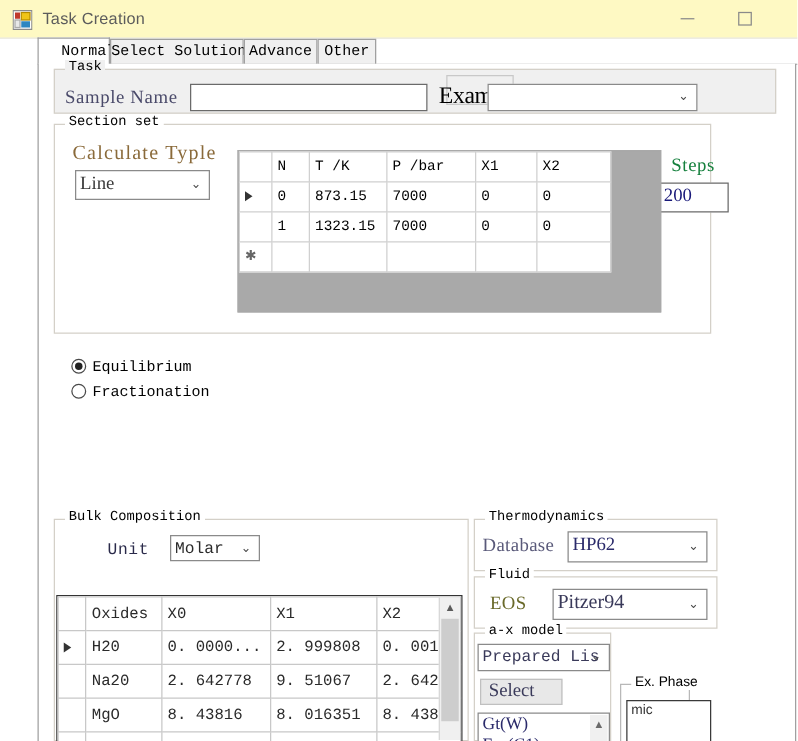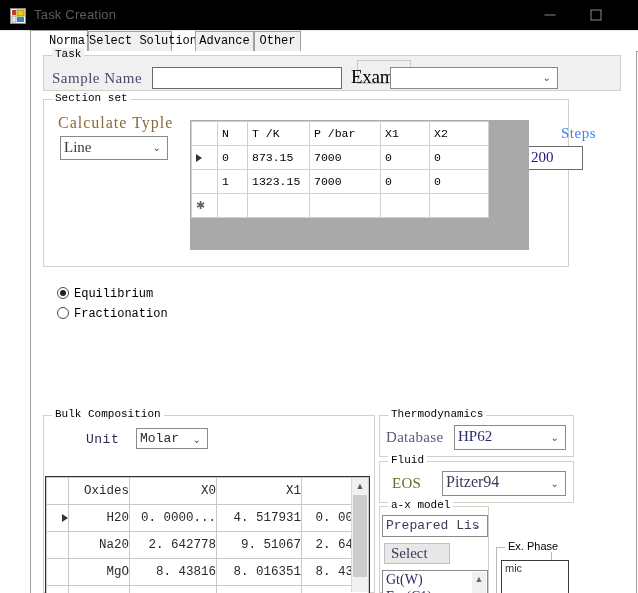--- a/index.html
+++ b/index.html
@@ -15,21 +15,21 @@
     font-size: 13px;
     color: #000;
     position: relative;
   }
 
   
   .titlebar {
     position: absolute;
     left: 0; top: 0;
     width: 638px; height: 30px;
-    background: #000000;
+    background: #fef9c3;
     border-bottom: 1px solid #e8e8e8;
   }
   .app-icon {
     position: absolute;
     left: 10px; top: 8px;
     width: 16px; height: 16px;
   }
   .title-text {
     position: absolute;
     left: 34px; top: 7px;
@@ -239,23 +239,22 @@
     left: 16px; top: 36px;
     width: 108px; height: 24px;
     font-size: 15px;
     color: #3a3a3a;
   }
 
   #lbl-steps {
     left: 493px; top: 25px;
     font-family: "Liberation Serif", serif;
     font-size: 15px;
-    color: #3b82f6;
+    color: #15803d;
     letter-spacing: .5px;
-    margin-left: 24px;
   }
   #txt-steps {
     left: 483px; top: 46px;
     width: 56px; height: 24px;
     font-size: 15px;
     line-height: 21px;
   }
 
   
   .gridwrap {
@@ -399,21 +398,21 @@
     border-collapse: collapse;
     table-layout: fixed;
     font-family: "Liberation Mono", monospace;
     font-size: 12.5px;
     background: #ffffff;
   }
   table.grid2 td, table.grid2 th {
     border: 1px solid #c8c8c8;
     height: 26px;
     padding: 0 0 0 4px;
-    text-align: right;
+    text-align: left;
     font-weight: normal;
     background: #ffffff;
     overflow: hidden;
     white-space: nowrap;
     color: #2a2a2a;
   }
   .vscroll {
     position: absolute;
     right: 1px; top: 1px;
     width: 16px; bottom: 1px;
@@ -586,21 +585,21 @@
     <span class="glyph max-glyph"></span>
   </div>
   <div class="win-btn" id="btn-close">
     <span class="glyph close-glyph">×</span>
   </div>
 </div>
 
 <div class="tabstrip">
   <div class="tabstrip-line"></div>
   <div class="tab active" style="left:0px;width:58px;">Normal</div>
-  <div class="tab" style="left:58px;width:84px;">Select Solution</div>
+  <div class="tab" style="left:58px;width:107px;">Select Solution</div>
   <div class="tab" style="left:165px;width:59px;">Advance</div>
   <div class="tab" style="left:224px;width:47px;">Other</div>
 </div>
 
 <div class="tabpage">
 
   <div class="group" id="grp-task">
     <div class="glabel">Task</div>
 
     <div class="lbl" id="lbl-sample-name">Sample Name</div>
@@ -710,21 +709,21 @@
             <th>X0</th>
             <th>X1</th>
             <th>X2</th>
           </tr>
         </thead>
         <tbody>
           <tr>
             <td class="rowhdr"><span class="rowmark"></span></td>
             <td>H20</td>
             <td>0. 0000...</td>
-            <td class="sel">4. 517931</td>
+            <td class="sel">2. 999808</td>
             <td>0. 0010</td>
           </tr>
           <tr>
             <td class="rowhdr"></td>
             <td>Na20</td>
             <td>2. 642778</td>
             <td>9. 51067</td>
             <td>2. 6427</td>
           </tr>
           <tr>

